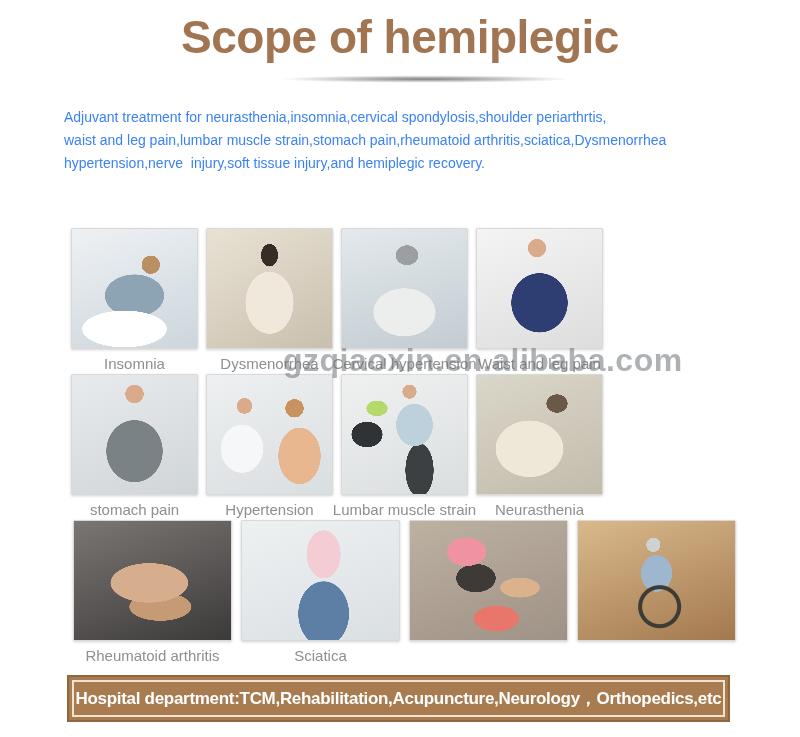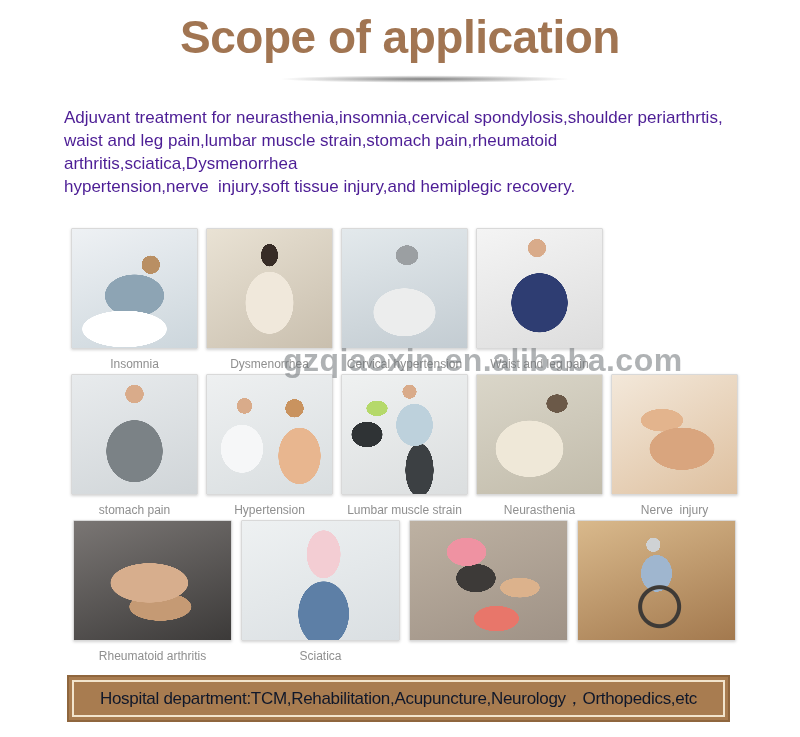--- a/index.html
+++ b/index.html
@@ -17,38 +17,38 @@
   .title-divider{
     position:absolute;top:75px;left:232px;width:386px;height:9px;
     background:radial-gradient(50% 55% at 50% 45%,
       rgba(95,95,95,0.8) 0%, rgba(150,150,150,0.4) 50%, rgba(255,255,255,0) 75%);
     border-radius:50%;
   }
 
   
   .desc{
     position:absolute;top:106px;left:64px;width:700px;
-    font-size:17px;line-height:23px;color:#4c1d95;
+    font-size:14px;line-height:23px;color:#3b82f6;
   }
   .desc .line{white-space:pre-wrap;}
 
   
   .grid-row{position:absolute;display:flex;}
   .row-1{top:228px;left:71px;gap:8px;}
   .row-2{top:374px;left:71px;gap:8px;}
   .row-3{top:520px;left:73px;gap:9px;justify-content:flex-end;}
   .row-1 .cell,.row-2 .cell{width:127px;}
   .row-3 .cell{width:159px;}
   .cell{display:flex;flex-direction:column;align-items:center;}
   .ph{
     align-self:stretch;height:121px;border:1px solid #d9d9d9;border-radius:1px;
     box-shadow:0 1px 3px rgba(0,0,0,0.18);background-color:#e8e8e8;
   }
   .cap{
-    margin-top:4px;line-height:22px;font-size:12px;color:#8f8f8f;
+    margin-top:4px;line-height:22px;font-size:15px;color:#8f8f8f;
     white-space:pre;text-align:center;
   }
 
   
   .s1{background:
     radial-gradient(60px 26px at 42% 84%, #ffffff 70%, rgba(255,255,255,0) 71%),
     radial-gradient(13px 13px at 63% 30%, #b98f63 70%, rgba(0,0,0,0) 71%),
     radial-gradient(42px 30px at 50% 56%, #8da4b4 70%, rgba(0,0,0,0) 71%),
     linear-gradient(160deg,#eef1f4,#ccd6dc);}
   .s2{background:
@@ -123,29 +123,29 @@
   
   .banner{
     position:absolute;top:675px;left:67px;width:663px;height:47px;
     background:#a87c50;border:2px solid #8f663d;
     display:flex;align-items:center;justify-content:center;
   }
   .banner::before{
     content:"";position:absolute;inset:3px;border:2px solid #f2e4cc;pointer-events:none;
   }
   .banner-text{
-    font-size:17px;font-weight:normal;color:#0f172a;letter-spacing:-0.3px;white-space:nowrap;
+    font-size:17px;font-weight:bold;color:#ffffff;letter-spacing:-0.3px;white-space:nowrap;
   }
 </style>
 </head>
 <body>
 
 <div id="canvas">
 
-  <div class="title">Scope of application</div>
+  <div class="title">Scope of hemiplegic</div>
   <div class="title-divider"></div>
 
   <div class="desc">
     <div class="line">Adjuvant treatment for neurasthenia,insomnia,cervical spondylosis,shoulder periarthrtis,</div>
     <div class="line">waist and leg pain,lumbar muscle strain,stomach pain,rheumatoid arthritis,sciatica,Dysmenorrhea</div>
     <div class="line">hypertension,nerve  injury,soft tissue injury,and hemiplegic recovery.</div>
   </div>
 
   <div class="grid-row row-1">
     <div class="cell">
@@ -176,24 +176,20 @@
       <div class="cap">Hypertension</div>
     </div>
     <div class="cell">
       <div class="ph s9"></div>
       <div class="cap">Lumbar muscle strain</div>
     </div>
     <div class="cell">
       <div class="ph s8"></div>
       <div class="cap">Neurasthenia</div>
     </div>
-    <div class="cell">
-      <div class="ph s10"></div>
-      <div class="cap">Nerve  injury</div>
-    </div>
   </div>
 
   <div class="grid-row row-3">
     <div class="cell">
       <div class="ph s11"></div>
       <div class="cap">Rheumatoid arthritis</div>
     </div>
     <div class="cell">
       <div class="ph s12"></div>
       <div class="cap">Sciatica</div>

